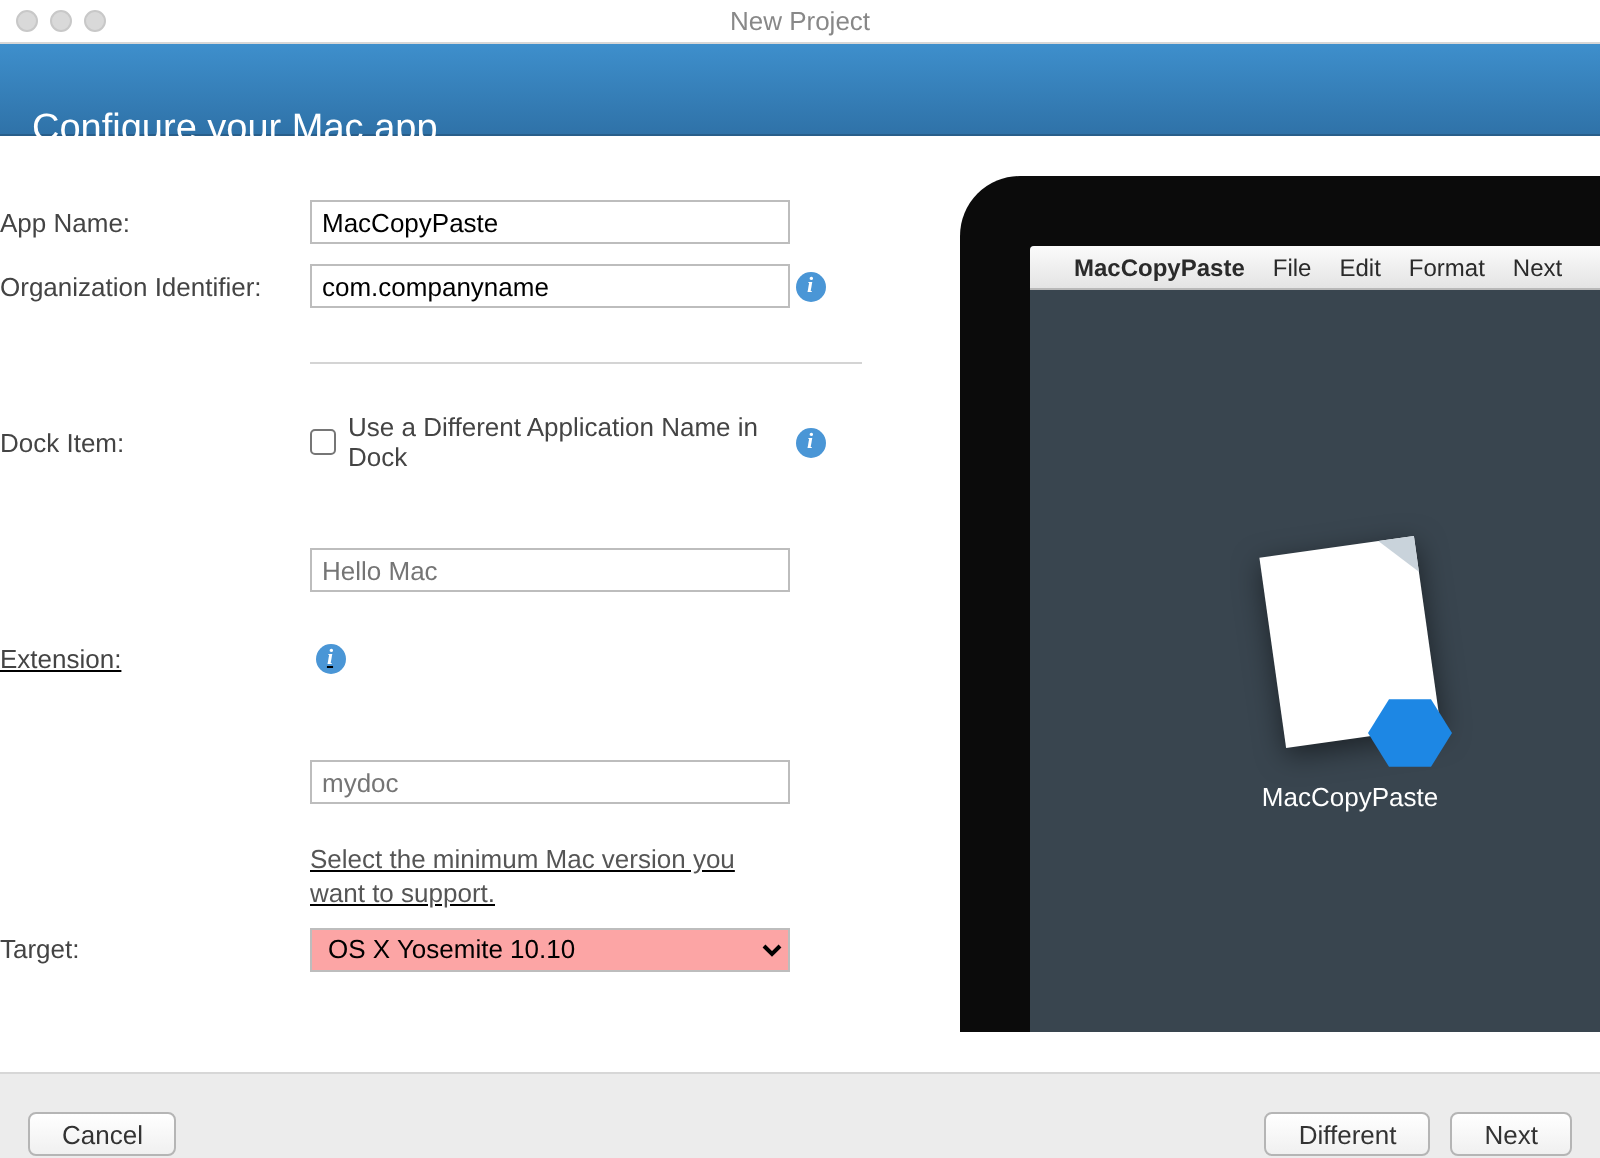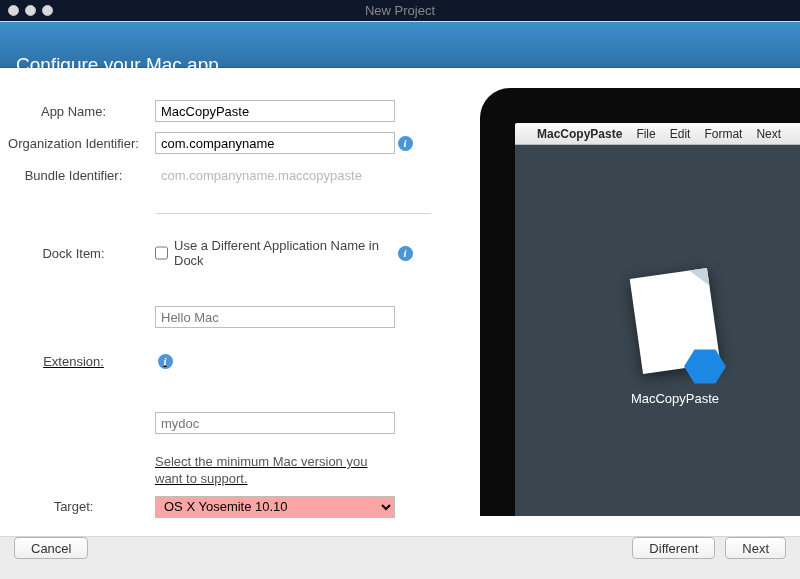--- a/index.html
+++ b/index.html
@@ -1,28 +1,28 @@
 <!DOCTYPE html>
 <html><head>
 <meta charset="utf-8">
 <style>
   * { box-sizing: border-box; margin: 0; padding: 0; font-family: -apple-system, "Helvetica Neue", Arial, sans-serif; }
   body { width: 800px; height: 579px; background: #ececec; overflow: hidden; }
-  .titlebar { height: 22px; background: #0f172a; border-bottom: 1px solid #d7d7d7; display: flex; align-items: center; position: relative; }
+  .titlebar { height: 22px; background: #ffffff; border-bottom: 1px solid #d7d7d7; display: flex; align-items: center; position: relative; }
   .traffic { display: flex; gap: 6px; padding-left: 8px; }
   .dot { width: 11px; height: 11px; border-radius: 50%; background: #d9d9d9; border: 1px solid #c8c8c8; }
   .title-text { position: absolute; left: 0; right: 0; text-align: center; font-size: 13px; color: #888; }
   .banner { height: 46px; background: linear-gradient(#3e8fcc, #2f72a8); color: #fff; display: flex; align-items: center; padding-left: 16px; border-bottom: 1px solid #285e8a; }
   .banner h1 { font-size: 19px; font-weight: 400; margin-top: 41px; }
   .content { position: relative; height: 468px; background: #fff; }
   .form { position: absolute; left: 0; top: 0; width: 455px; padding: 30px 20px 0 0; }
   .row { display: flex; align-items: center; margin-bottom: 6px; min-height: 26px; }
   .row.sp { margin-top: 20px; text-decoration: underline; }
   .row.hr { margin: 12px 0; }
-  .lbl { width: 155px; text-align: center; padding-right: 8px; font-size: 13px; color: #444; }
+  .lbl { width: 155px; text-align: left; padding-right: 8px; font-size: 13px; color: #444; }
   .fld { width: 240px; }
   .info { width: 20px; display: flex; justify-content: center; }
   .info-icon { width: 15px; height: 15px; border-radius: 50%; background: #4a96d6; color: #fff; font-size: 11px; font-weight: bold; display: flex; align-items: center; justify-content: center; font-style: italic; font-family: Georgia, serif; }
   input[type=text] { width: 100%; height: 22px; padding: 0 5px; font-size: 13px; border: 1px solid #bdbdbd; background: #fff; }
   input[type=text][disabled] { background: #fff; color: #aaa; margin-top: 32px; }
   .ro { font-size: 13px; color: #b8b8b8; padding-left: 6px; }
   .chkrow { display: flex; align-items: center; gap: 6px; }
   .chkrow input[type=checkbox] { width: 14px; height: 14px; }
   .chkrow span { font-size: 13px; color: #444; }
   .hr-line { width: 276px; margin-left: 155px; height: 1px; background: #d4d4d4; }
@@ -33,21 +33,21 @@
   .screen { width: 320px; height: 410px; background: #39454f; position: relative; border-radius: 2px 0 0 0; overflow: hidden; }
   .menubar { background: linear-gradient(#fbfbfb,#e4e4e4); height: 22px; display: flex; align-items: center; font-size: 12px; color: #2a2a2a; padding-left: 8px; gap: 14px; border-bottom: 1px solid #b8b8b8; }
   .menubar .apple { font-size: 14px; }
   .menubar .appname { font-weight: bold; }
   .desk { position: relative; height: calc(100% - 22px); display: flex; flex-direction: column; align-items: center; justify-content: center; }
   .doc-icon { width: 90px; height: 104px; position: relative; }
   .page { position: absolute; left: 6px; top: 0; width: 78px; height: 96px; background: #fff; transform: rotate(-8deg); box-shadow: 0 4px 14px rgba(0,0,0,0.5); }
   .page::before { content:""; position:absolute; right:0; top:0; width:0; height:0; border-top: 18px solid #c9d3db; border-left: 18px solid transparent; }
   .hex { position: absolute; right: -6px; bottom: -8px; width: 42px; height: 36px; background: #1d87e4; clip-path: polygon(25% 3%, 75% 3%, 100% 50%, 75% 97%, 25% 97%, 0 50%); }
   .doc-label { margin-top: 14px; font-size: 13px; color: #fff; }
-  .btnbar { height: 42px; background: #ececec; border-top: 1px solid #d7d7d7; display: flex; align-items: flex-start; padding: 0 14px; }
+  .btnbar { height: 42px; background: #ececec; border-top: 1px solid #d7d7d7; display: flex; align-items: flex-end; padding: 0 14px; }
   .btnbar .spacer { flex: 1; }
   button.mac { height: 22px; padding: 0 16px; font-size: 13px; background: linear-gradient(#ffffff,#f0f0f0); border: 1px solid #b5b5b5; border-radius: 4px; color: #333; cursor: pointer; }
   .btn-gap { width: 10px; }
 </style>
 </head>
 <body>
 
 <div class="titlebar">
   <div class="traffic">
     <div class="dot"></div>
@@ -71,27 +71,20 @@
     </div>
 
     <div class="row">
       <div class="lbl">Organization Identifier:</div>
       <div class="fld"><input type="text" value="com.companyname" style=""></div>
       <div class="info">
           <div class="info-icon">i</div>
         </div>
     </div>
 
-    <div class="row">
-      <div class="lbl">Bundle Identifier:</div>
-      <div class="fld">
-          <div class="ro">com.companyname.maccopypaste</div>
-        </div>
-      <div class="info"></div>
-    </div>
 
     <div class="row hr">
         <div class="hr-line"></div>
       </div>
 
     <div class="row">
       <div class="lbl">Dock Item:</div>
       <div class="fld">
         <div class="chkrow">
           <input type="checkbox" style="">

